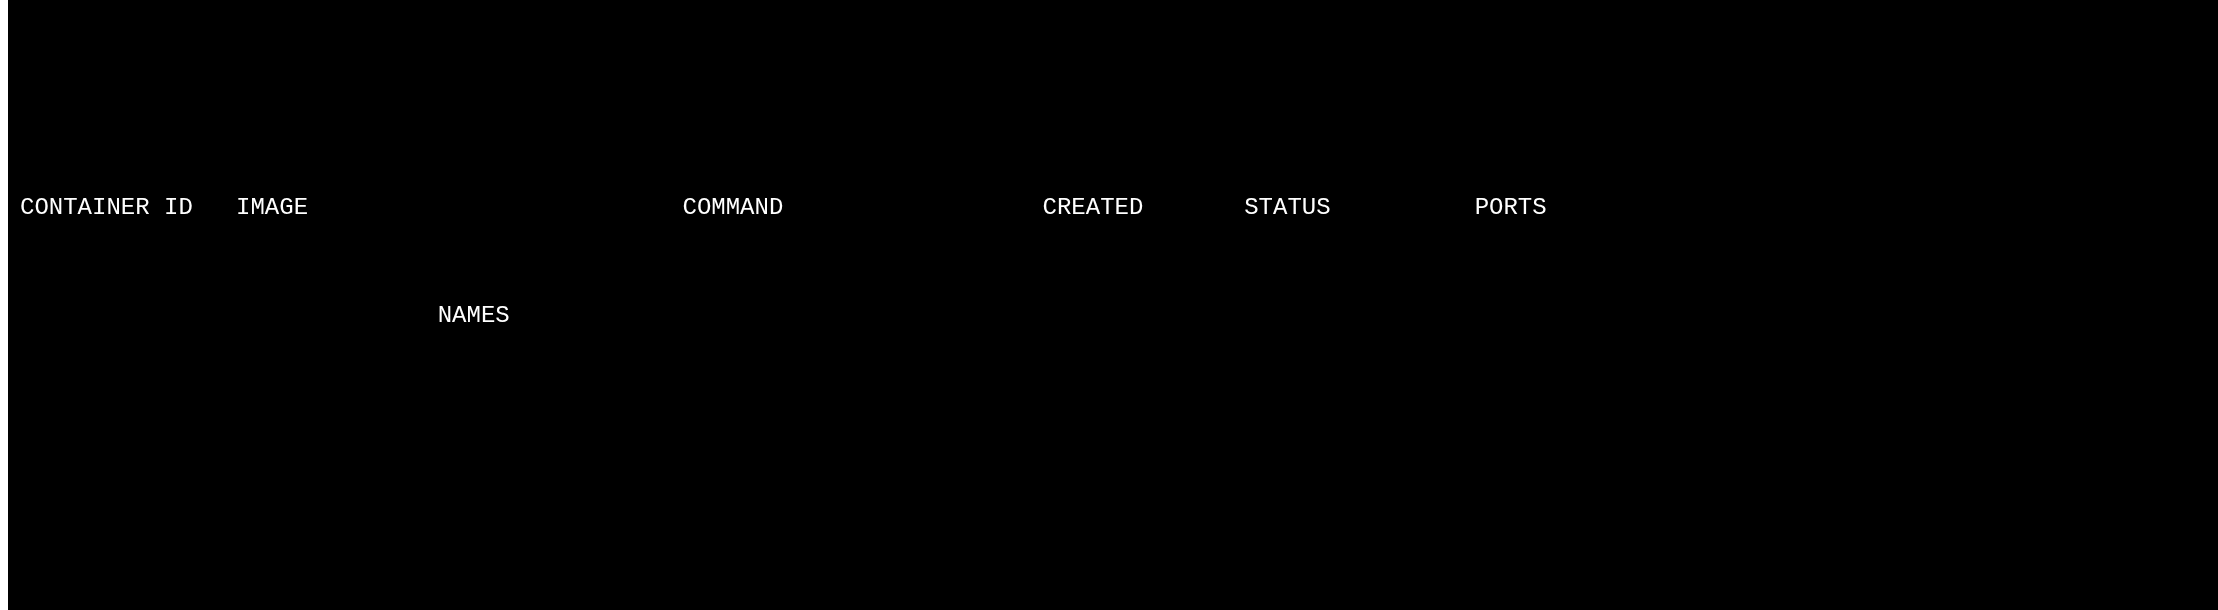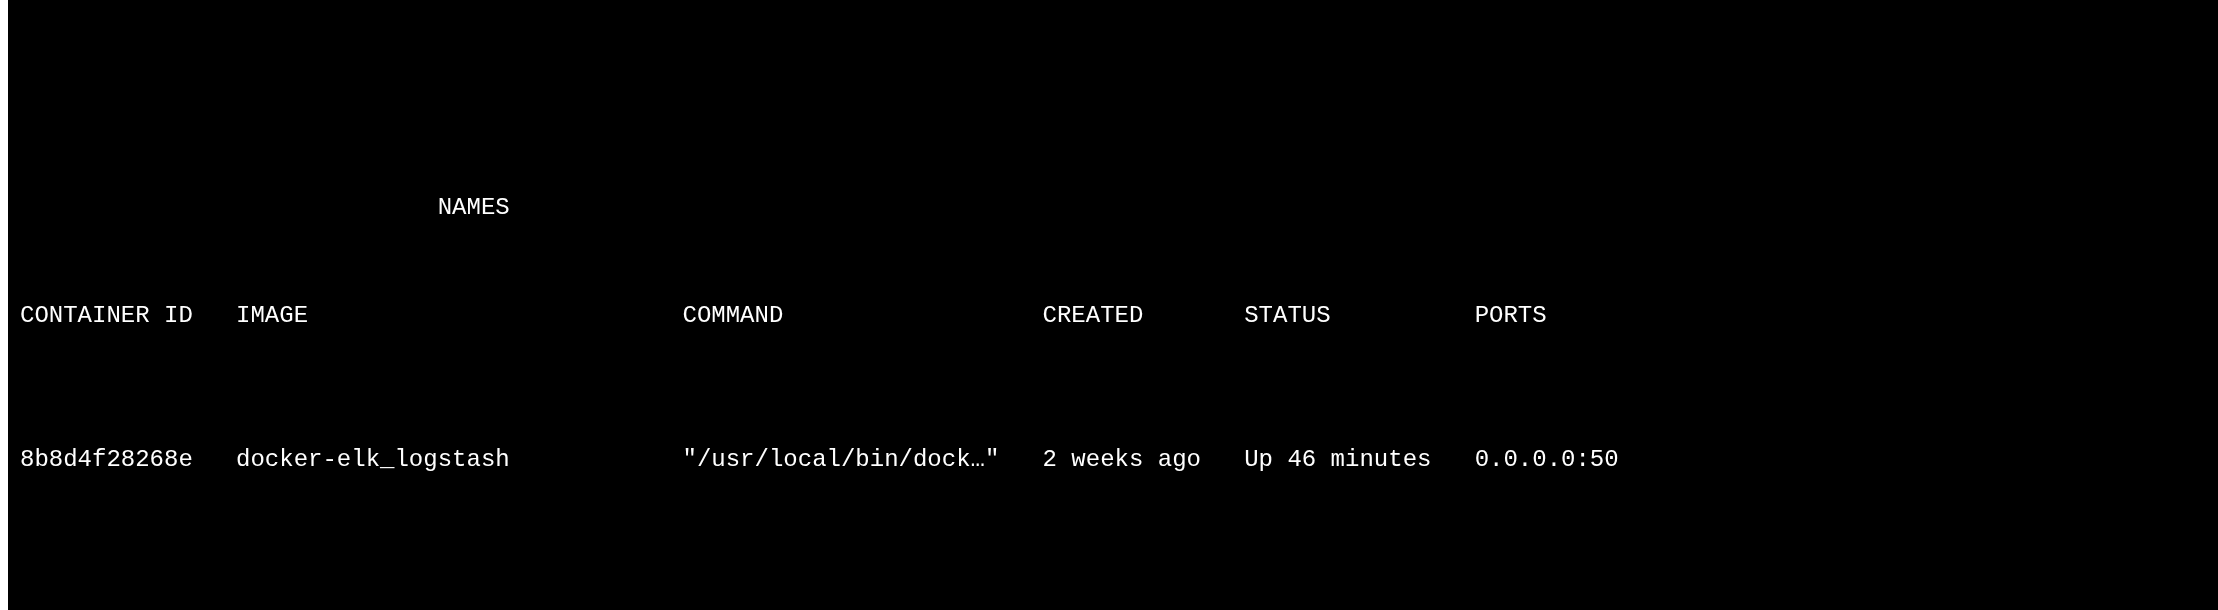--- a/index.html
+++ b/index.html
@@ -30,24 +30,23 @@
     background: #fff;
   }
 </style>
 </head>
 <body>
 
 <div class="terminal">
   <div class="leftbar"></div>
 
 
+  <div class="out">CONTAINER ID   IMAGE                          COMMAND                  CREATED       STATUS          PORTS</div>
   <div class="out">                             NAMES</div>
-  <div class="out">CONTAINER ID   IMAGE                          COMMAND                  CREATED       STATUS          PORTS</div>
 
-  <div class="out">8b8d4f28268e   docker-elk_logstash            "/usr/local/bin/dock…"   2 weeks ago   Up 46 minutes   0.0.0.0:50</div>
   
   
 
   
   
   
 
   
   
   

